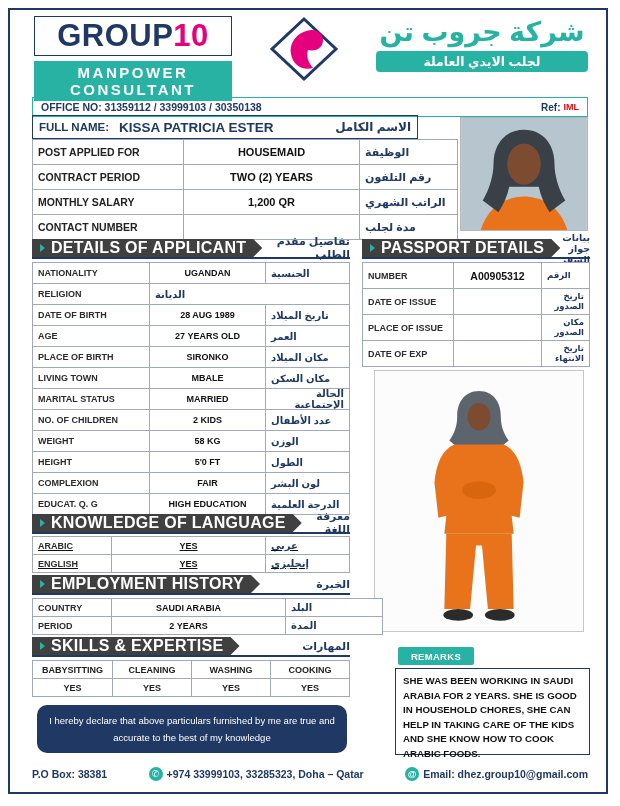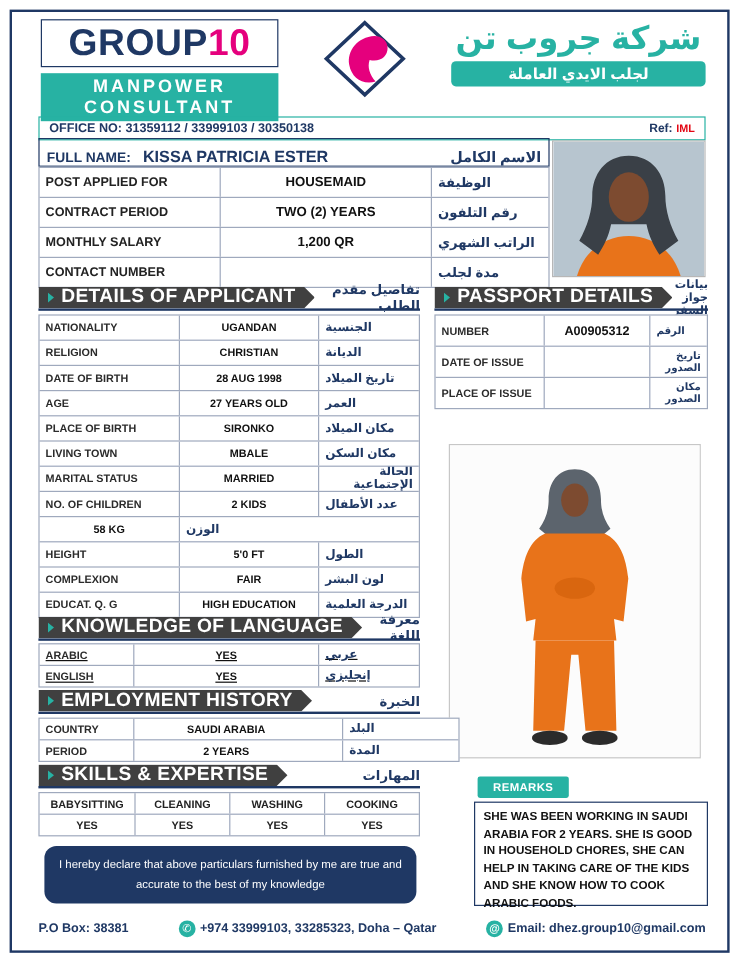--- a/index.html
+++ b/index.html
@@ -22,22 +22,22 @@
   .ar-company{color:#27b2a3;font-size:27px;font-weight:bold;direction:rtl;line-height:1.2;}
   .ar-banner{background:#27b2a3;color:#fff;font-size:12.5px;font-weight:bold;
              border-radius:4px;padding:3px 0;margin-top:3px;direction:rtl;}
 
   
   .office{left:22px;top:87px;width:556px;height:20px;border:1.3px solid #27b2a3;
           display:flex;align-items:center;padding:0 8px;font-weight:bold;}
   .office .num{color:#1f3864;font-size:10.5px;}
   .office .ref{margin-left:auto;color:#1f3864;font-size:10px;}
   .office .iml{color:#e30613;font-size:9px;margin-left:3px;}
-  .namerow{left:22px;top:105px;width:426px;height:24px;border:1.3px solid #1f3864;
-           display:flex;align-items:flex-end;padding:0 6px;}
+  .namerow{left:22px;top:105px;width:386px;height:24px;border:1.3px solid #1f3864;
+           display:flex;align-items:center;padding:0 6px;}
   .namerow .lbl{color:#1f3864;font-weight:bold;font-size:11.5px;white-space:nowrap;}
   .namerow .val{color:#1f3864;font-weight:bold;font-size:13.5px;margin-left:10px;white-space:nowrap;}
   .namerow .ar{margin-left:auto;color:#1f3864;font-weight:bold;font-size:12px;}
 
   
   .tbl{border:1px solid #9fa9bd;background:#fff;}
   .trow{display:grid;border-top:1px solid #9fa9bd;}
   .trow:first-child{border-top:none;}
   .c{border-left:1px solid #9fa9bd;display:flex;align-items:center;
      padding:0 5px;overflow:hidden;box-sizing:border-box;}
@@ -194,26 +194,25 @@
   </div>
 
   <div class="abs tbl det">
     <div class="trow">
       <div class="c cl">NATIONALITY</div>
       <div class="c cv">UGANDAN</div>
       <div class="c ca" dir="rtl">الجنسية</div>
     </div>
     <div class="trow">
       <div class="c cl">RELIGION</div>
-      <div class="c cv">CHRISTIAN</div>
       <div class="c ca" dir="rtl">الديانة</div>
     </div>
     <div class="trow">
       <div class="c cl">DATE OF BIRTH</div>
-      <div class="c cv">28 AUG 1998</div>
+      <div class="c cv">28 AUG 1989</div>
       <div class="c ca" dir="rtl">تاريخ الميلاد</div>
     </div>
     <div class="trow">
       <div class="c cl">AGE</div>
       <div class="c cv">27 YEARS OLD</div>
       <div class="c ca" dir="rtl">العمر</div>
     </div>
     <div class="trow">
       <div class="c cl">PLACE OF BIRTH</div>
       <div class="c cv">SIRONKO</div>
@@ -228,20 +227,21 @@
       <div class="c cl">MARITAL STATUS</div>
       <div class="c cv">MARRIED</div>
       <div class="c ca" dir="rtl">الحالة الإجتماعية</div>
     </div>
     <div class="trow">
       <div class="c cl">NO. OF CHILDREN</div>
       <div class="c cv">2 KIDS</div>
       <div class="c ca" dir="rtl">عدد الأطفال</div>
     </div>
     <div class="trow">
+      <div class="c cl">WEIGHT</div>
       <div class="c cv">58 KG</div>
       <div class="c ca" dir="rtl">الوزن</div>
     </div>
     <div class="trow">
       <div class="c cl">HEIGHT</div>
       <div class="c cv">5'0 FT</div>
       <div class="c ca" dir="rtl">الطول</div>
     </div>
     <div class="trow">
       <div class="c cl">COMPLEXION</div>
@@ -271,20 +271,25 @@
     </div>
     <div class="trow">
       <div class="c cl">DATE OF ISSUE</div>
       <div class="c cv"></div>
       <div class="c ca" dir="rtl">تاريخ الصدور</div>
     </div>
     <div class="trow">
       <div class="c cl">PLACE OF ISSUE</div>
       <div class="c cv"></div>
       <div class="c ca" dir="rtl">مكان الصدور</div>
+    </div>
+    <div class="trow">
+      <div class="c cl">DATE OF EXP</div>
+      <div class="c cv"></div>
+      <div class="c ca" dir="rtl">تاريخ الانتهاء</div>
     </div>
   </div>
 
   <div class="abs photo2">
     <svg viewBox="0 0 210 262">
       <rect width="210" height="262" fill="#fcfcfc"></rect>
       <path d="M105 20 C 91 20, 83 31, 83 45 C 83 56, 80 63, 75 70 L 86 79 L 124 79 L 135 70 C 130 63, 127 56, 127 45 C 127 31, 119 20, 105 20 Z" fill="#5c646d"></path>
       <ellipse cx="105" cy="46" rx="11.5" ry="14" fill="#7d4b30"></ellipse>
       <path d="M80 74 C 67 80, 62 94, 60 112 L 64 148 L 72 146 L 70 164 L 140 164 L 138 146 L 146 148 L 150 112 C 148 94, 143 80, 130 74 Z" fill="#e8731a"></path>
       <ellipse cx="105" cy="120" rx="17" ry="9" fill="#d9660f"></ellipse>

